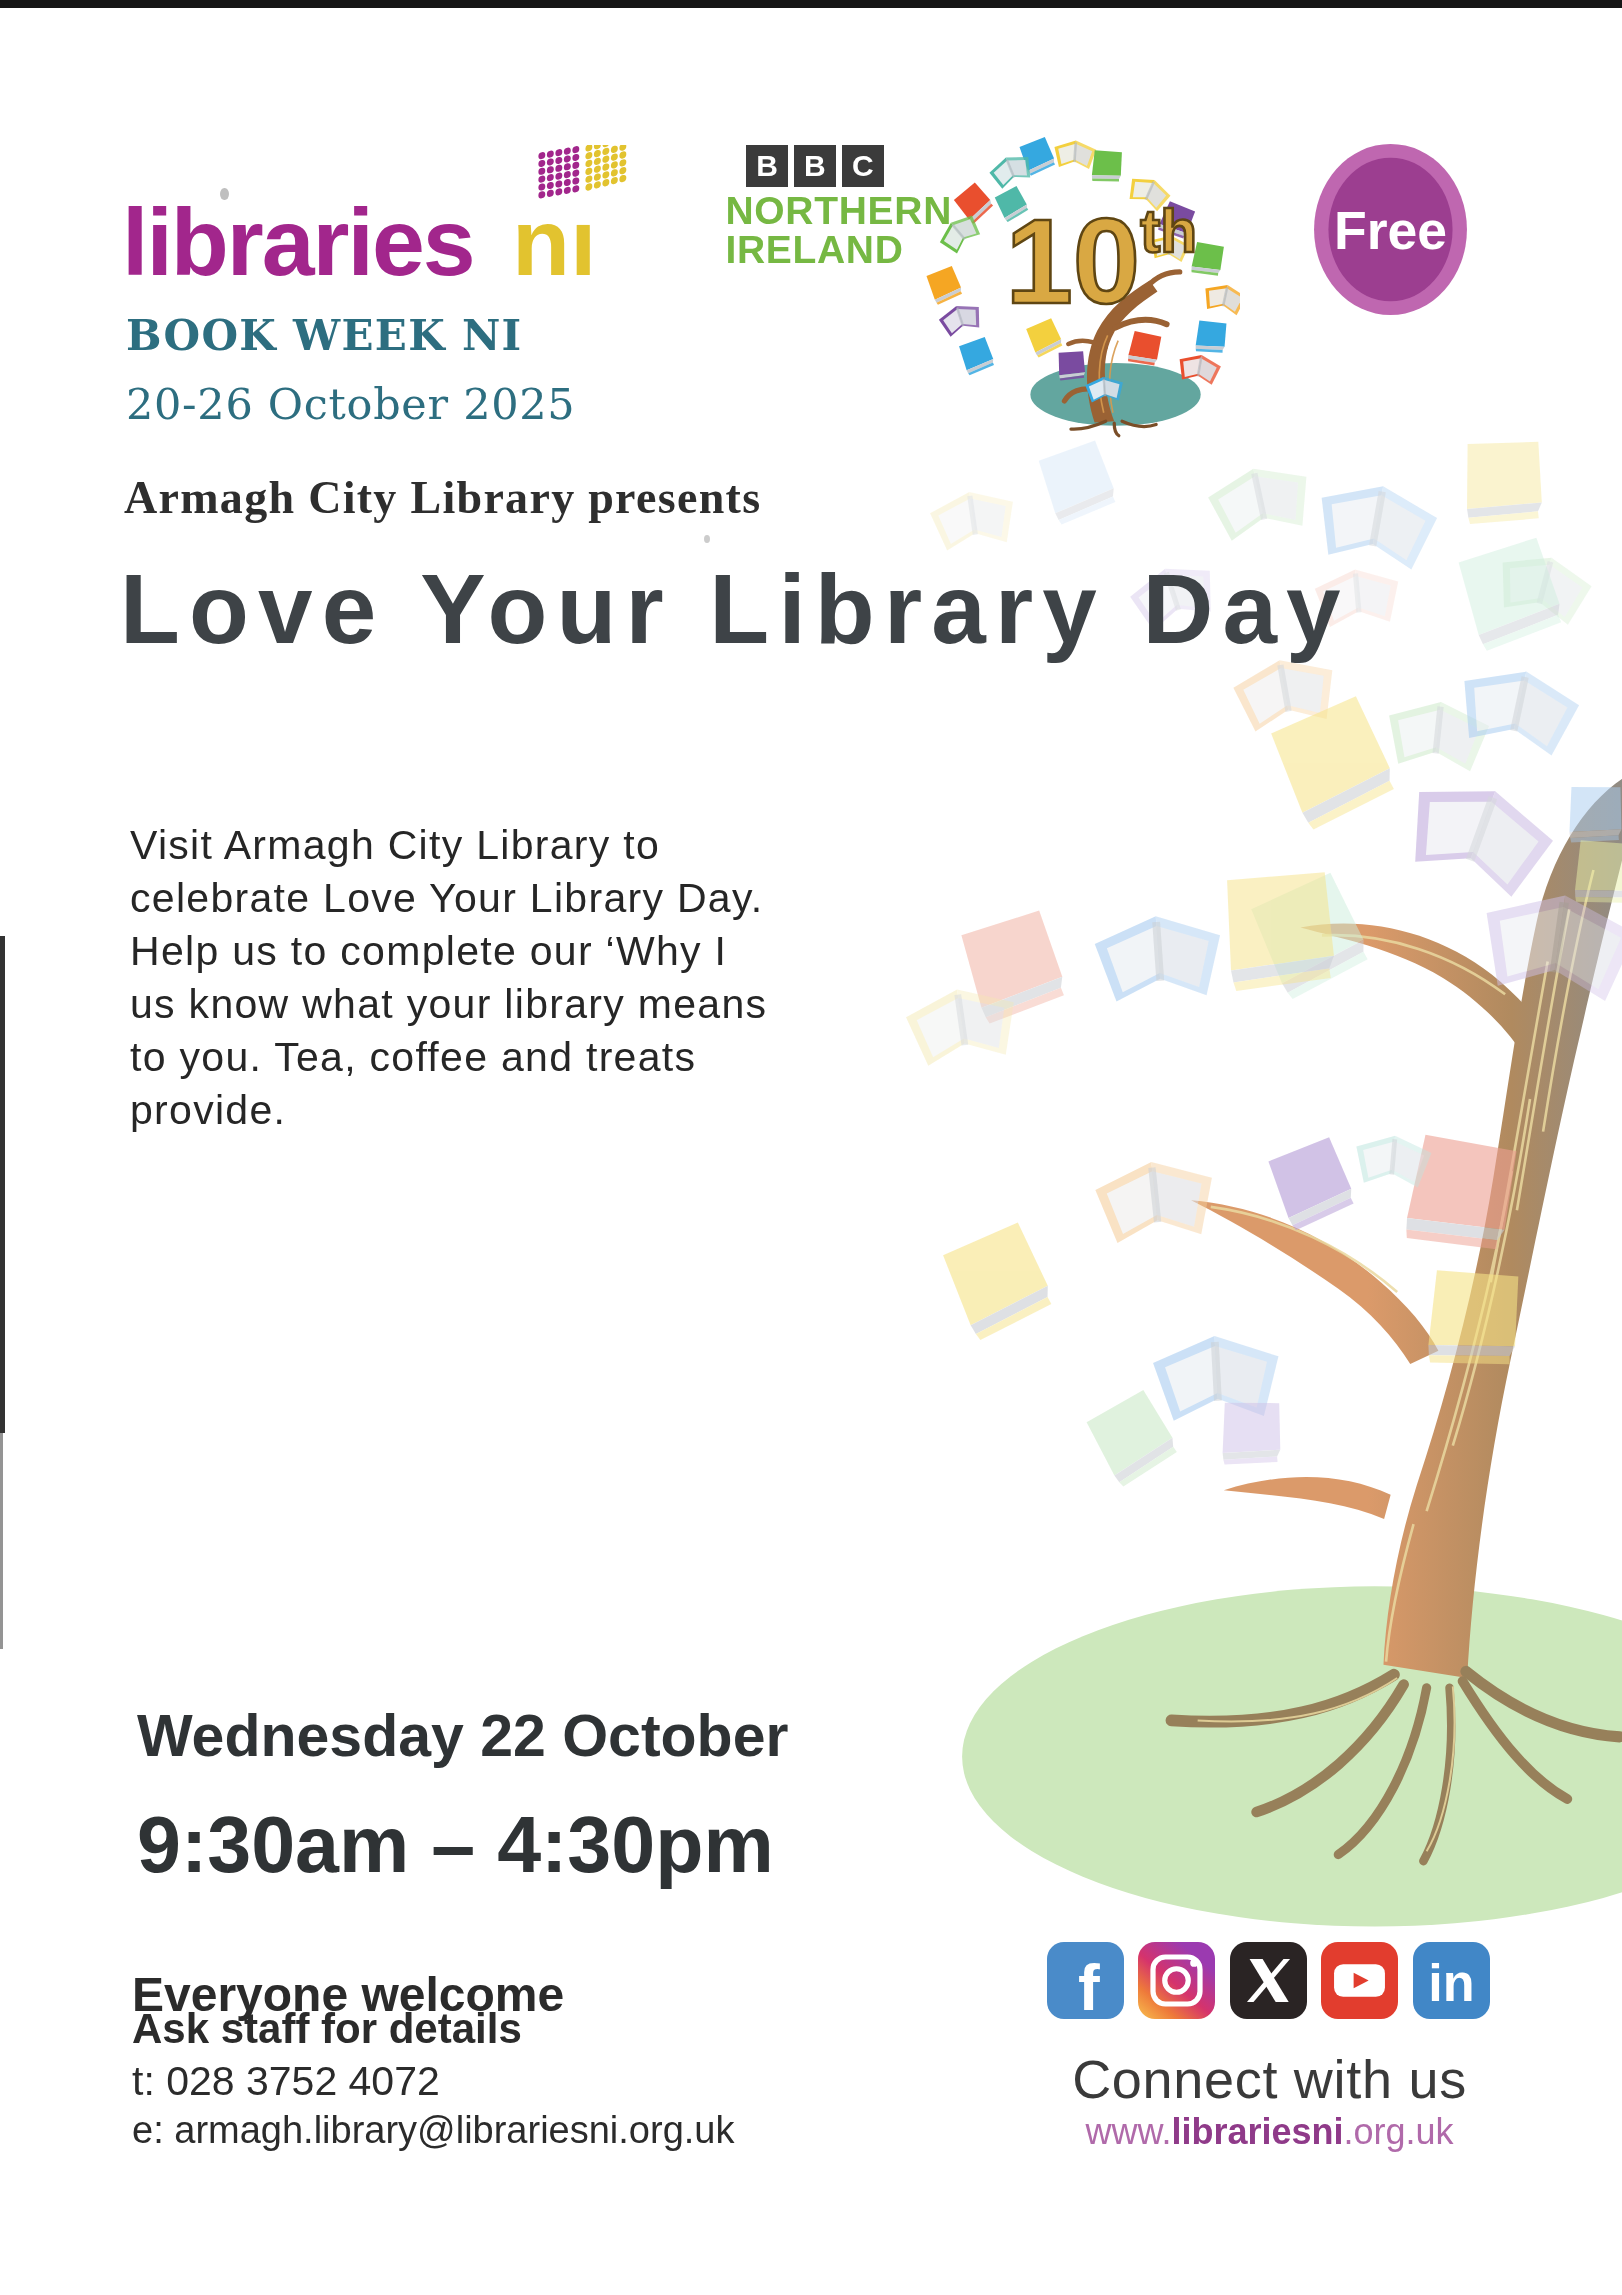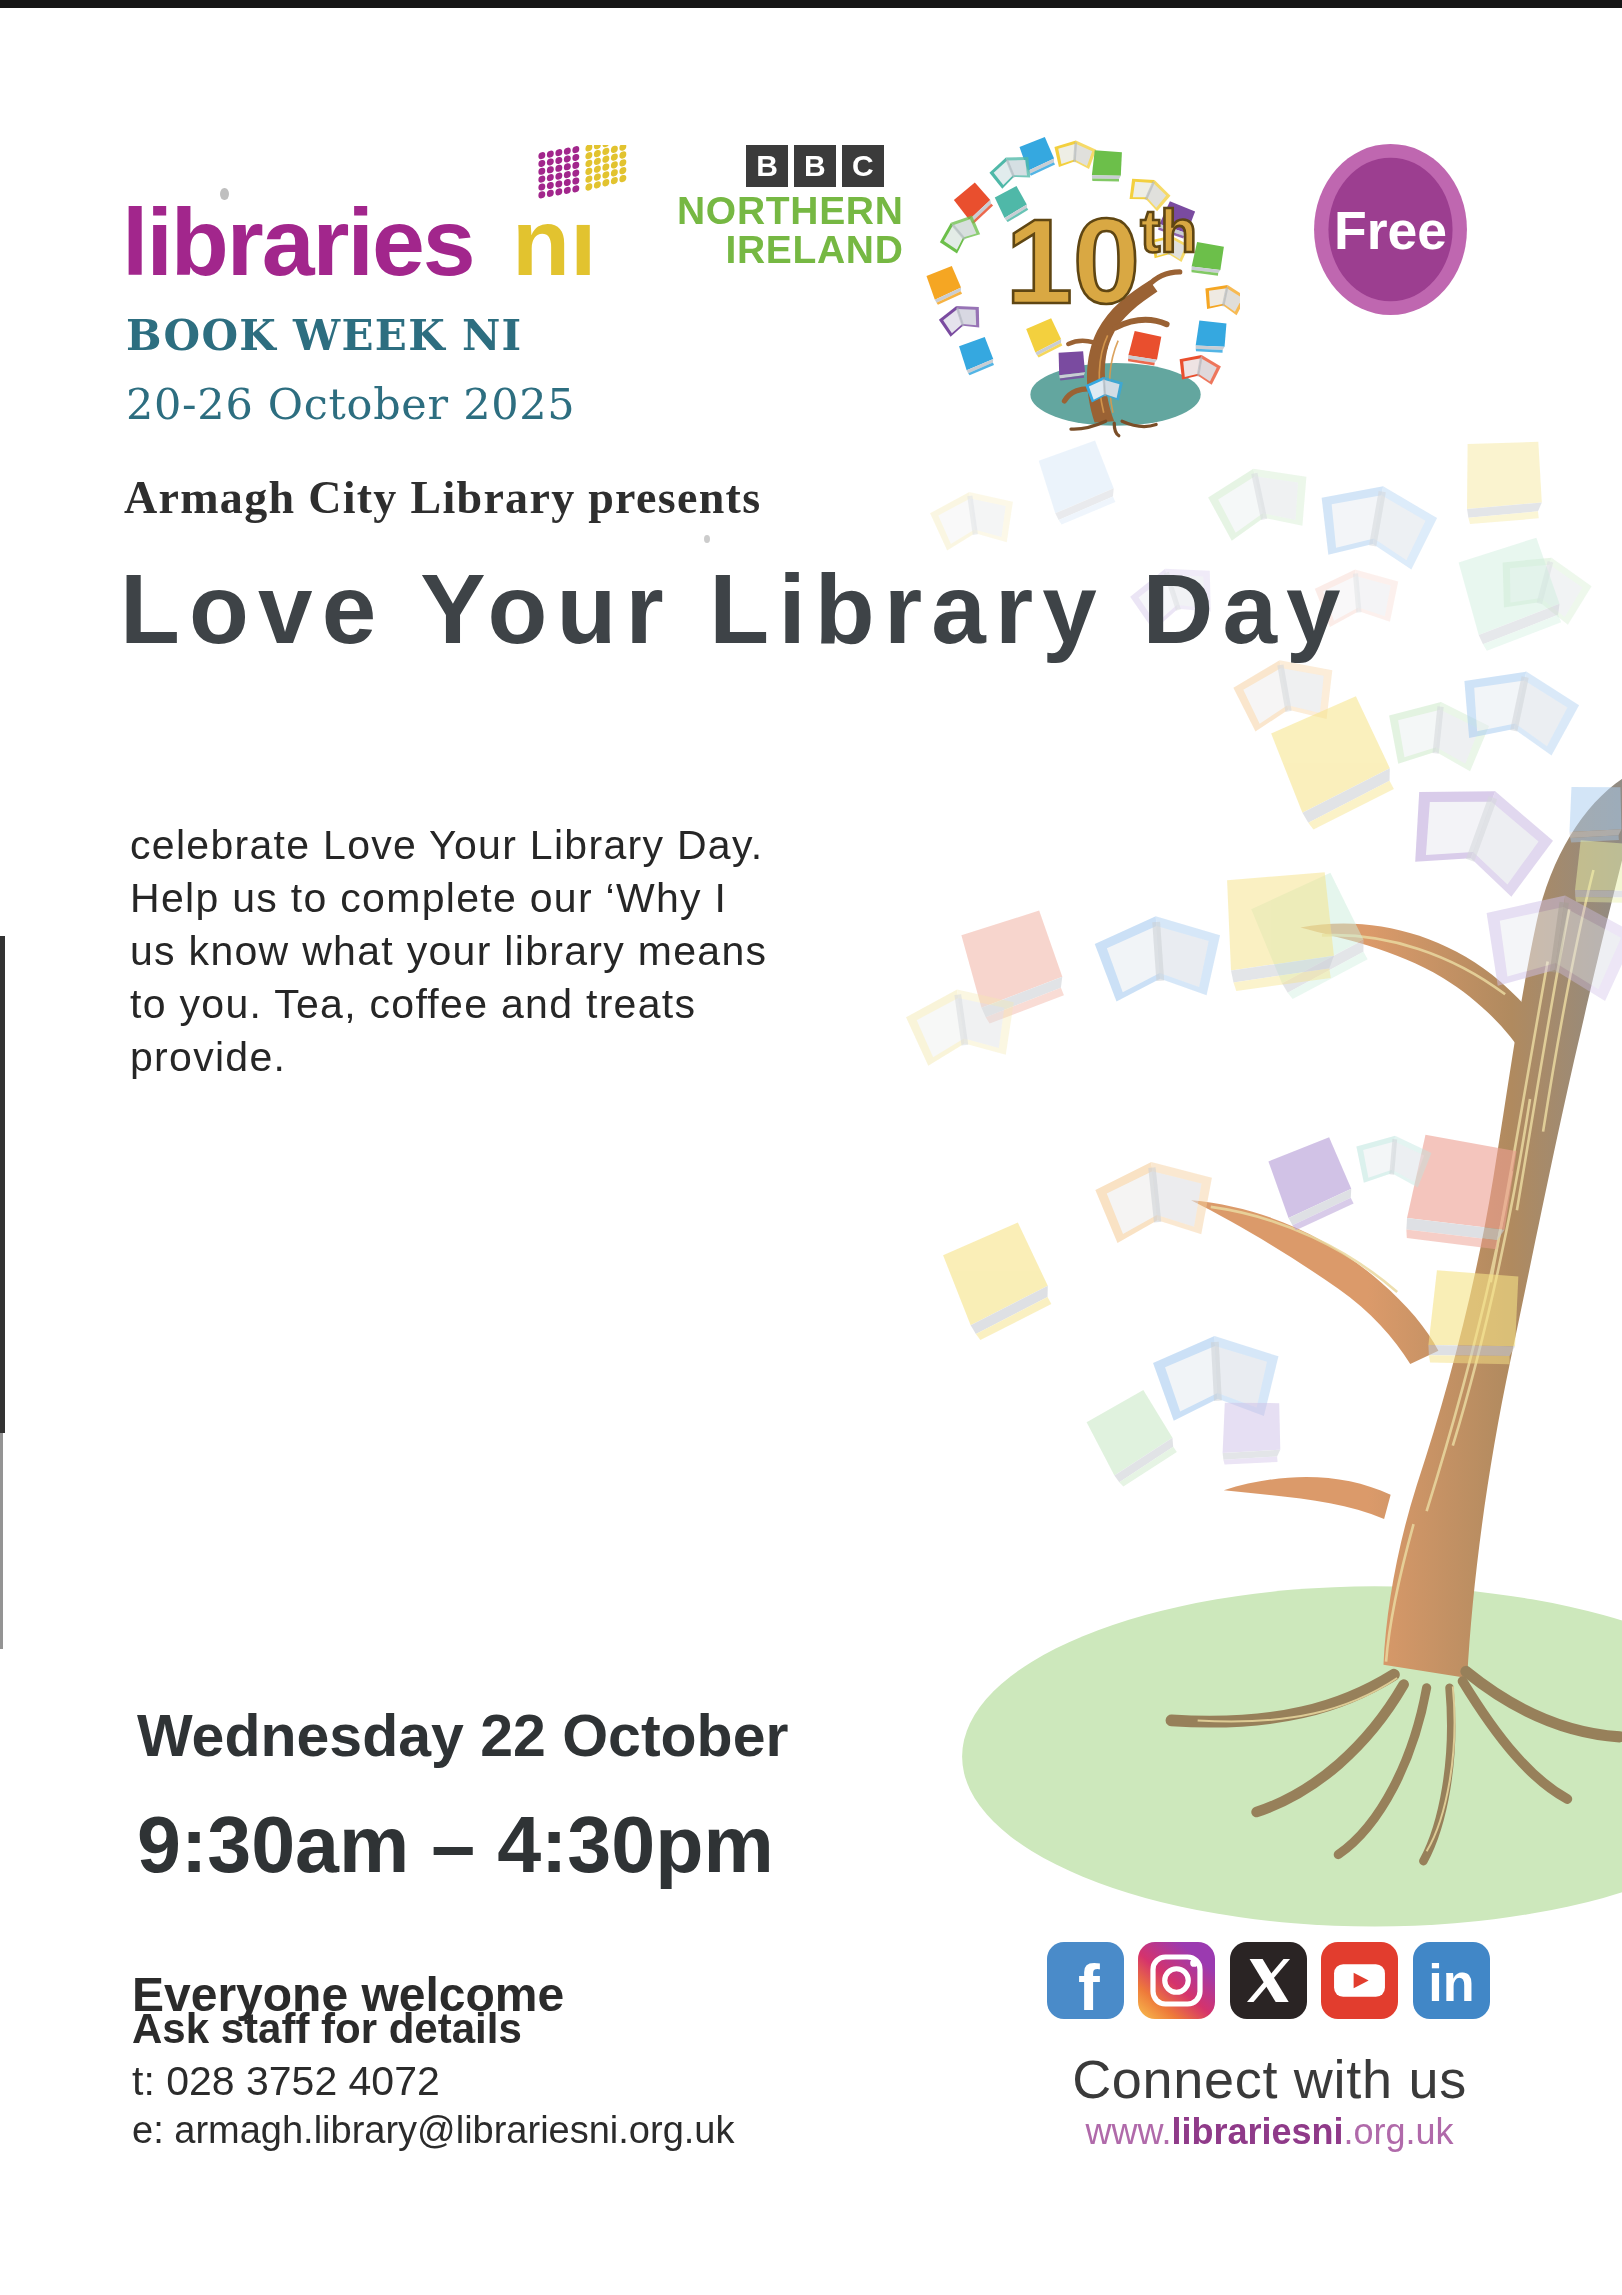--- a/index.html
+++ b/index.html
@@ -19,21 +19,21 @@
   .lib-ni{left:512px;top:195px;font-size:95px;font-weight:bold;color:#e2c32f;line-height:1;}
   .lib-book{left:534px;top:145px;}
   .bw-title{left:126px;top:315px;font-family:"DejaVu Serif",serif;font-weight:bold;
             font-size:42px;color:#2d6e80;letter-spacing:1.3px;line-height:1;}
   .bw-dates{left:126px;top:383px;font-family:"DejaVu Serif",serif;
             font-size:43px;color:#2d6e80;letter-spacing:0.7px;line-height:1;}
 
   .bbc-blocks{left:746px;top:145px;display:flex;gap:5.9px;}
   .bbc-block{width:42px;height:42px;background:#3b3b3b;color:#fff;font-weight:bold;
              font-size:30px;display:flex;align-items:center;justify-content:center;}
-  .bbc-l1{left:677px;top:191px;width:275px;text-align:left;font-size:39px;font-weight:bold;color:#76b843;letter-spacing:0.7px;line-height:1;}
+  .bbc-l1{left:677px;top:191px;width:275px;text-align:right;font-size:39px;font-weight:bold;color:#76b843;letter-spacing:0.7px;line-height:1;}
   .bbc-l2{left:677px;top:230px;width:275px;text-align:center;font-size:39px;font-weight:bold;color:#76b843;letter-spacing:0.7px;line-height:1;}
 
   .logo10{left:919px;top:131px;}
   .free{left:1310px;top:140px;}
 
   
   .presenter{left:124px;top:475px;font-size:46px;font-weight:bold;color:#2e2e2e;letter-spacing:1.3px;line-height:1;z-index:5;font-family:Liberation Serif, serif;}
   .title{left:120px;top:560px;font-size:98px;font-weight:bold;color:#3e4347;letter-spacing:9.2px;line-height:1;z-index:5;white-space:nowrap;}
   .body-copy{left:130px;top:819px;font-size:41px;color:#262626;letter-spacing:1.3px;line-height:53px;z-index:5;}
   .when{left:137px;top:1707px;font-size:59px;font-weight:bold;color:#2f3335;line-height:1;z-index:5;white-space:nowrap;}
@@ -246,20 +246,21 @@
 <svg class="abs free" width="161" height="179" viewBox="0 0 246 274">
   <ellipse cx="123" cy="137" rx="117" ry="131" fill="#bf67b0"></ellipse>
   <ellipse cx="123" cy="137" rx="95" ry="110" fill="#9c3e90"></ellipse>
   <text x="123" y="167" text-anchor="middle" font-size="82" font-weight="bold" fill="#ffffff" font-family="Liberation Sans, sans-serif">Free</text>
 </svg>
 
 <div class="abs presenter">Armagh City Library presents</div>
 <div class="abs title">Love Your Library Day</div>
 
 <div class="abs body-copy">
+  <div>Visit Armagh City Library to</div>
   <div>celebrate Love Your Library Day.</div>
   <div>Help us to complete our ‘Why I</div>
   <div>us know what your library means</div>
   <div>to you. Tea, coffee and treats</div>
   <div>provide.</div>
 </div>
 
 <div class="abs when">Wednesday 22 October</div>
 <div class="abs when-time">9:30am – 4:30pm</div>
 

